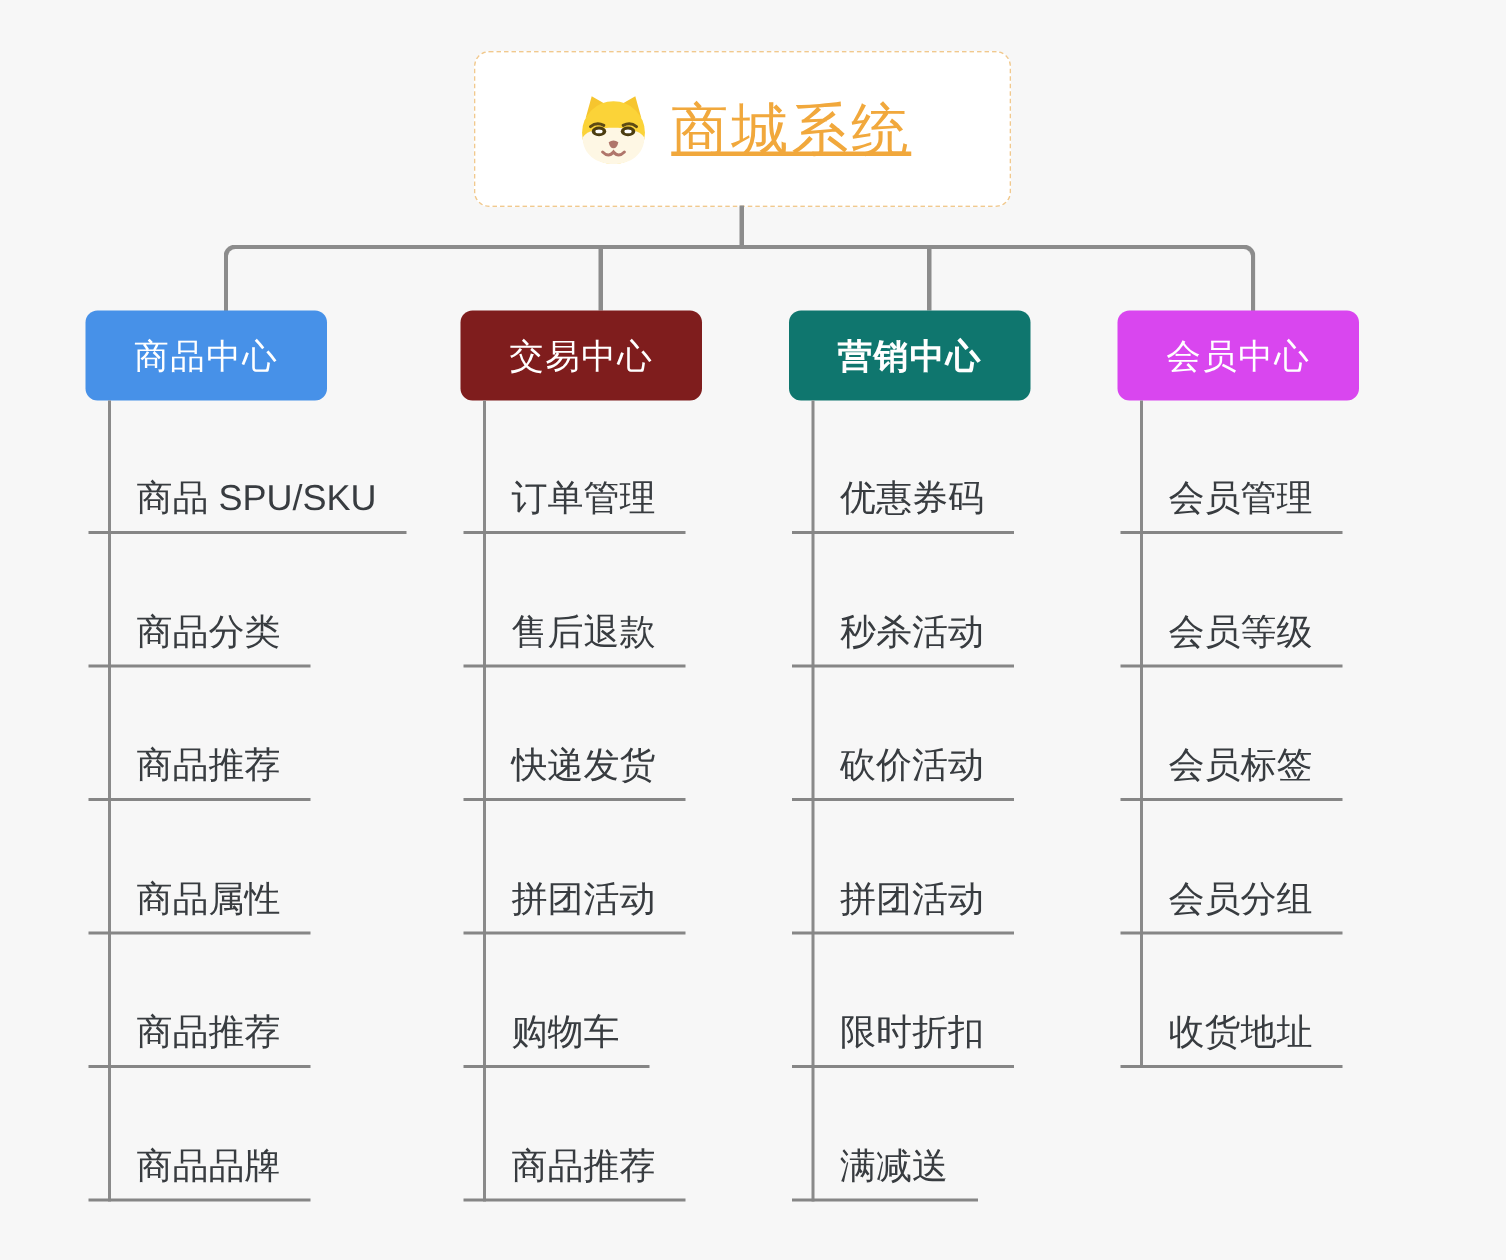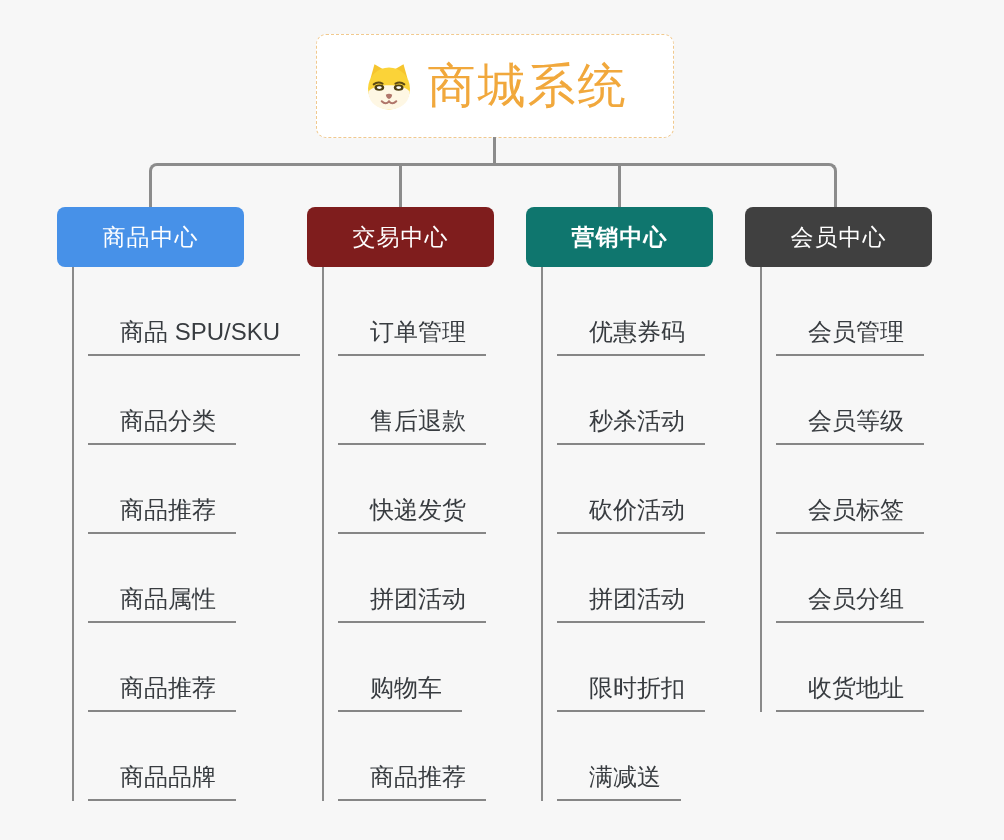--- a/index.html
+++ b/index.html
@@ -19,23 +19,24 @@
     position:absolute;left:316px;top:34px;
     width:358px;height:104px;
     background:#ffffff;
     border:1px dashed #f1c98e;
     border-radius:10px;
     box-sizing:border-box;
     display:flex;align-items:center;justify-content:center;
     gap:13px;
   }
   .root-title{
-    font-size:48px;
+    font-size:38px;
     letter-spacing:2px;
     color:#f1a83c;
+    text-decoration:underline;
   }
   .root-icon{width:52px;height:50px;flex:0 0 auto;}
 
   
   .stem{
     position:absolute;left:493px;top:137px;
     width:3px;height:28px;background:#8c8c8c;
   }
   .rail{
     position:absolute;left:149px;top:163px;
@@ -57,40 +58,40 @@
   .column{
     position:absolute;top:207px;
     width:250px;
   }
   .col-0{left:57px;}
   .col-1{left:307px;}
   .col-2{left:526px;}
   .col-3{left:745px;}
 
   .branch-node{
-    width:187px;height:60px;
+    width:161px;height:60px;
     border-radius:8px;
     display:flex;align-items:center;justify-content:center;
     font-size:23px;color:#ffffff;
     letter-spacing:1px;
     cursor:default;
   }
 
   .leaves{
     position:relative;
     margin:0;padding:0;list-style:none;
   }
   .leaves::before{            
     content:"";
     position:absolute;left:15px;top:0;bottom:0;
     width:2px;background:#8a8a8a;
   }
   .leaf{
     position:relative;
-    margin-left:31px;
+    margin-left:2px;
     height:89px;
     box-sizing:border-box;
     width:fit-content;
     min-width:120px;
     padding:0 20px 6px 32px;
     display:flex;align-items:flex-end;
     border-bottom:2px solid #868686;
     font-size:24px;color:#383c40;
     white-space:nowrap;
   }
@@ -155,21 +156,21 @@
       <li class="leaf">优惠券码</li>
       <li class="leaf">秒杀活动</li>
       <li class="leaf">砍价活动</li>
       <li class="leaf">拼团活动</li>
       <li class="leaf">限时折扣</li>
       <li class="leaf">满减送</li>
     </ul>
   </div>
 
   <div class="column col-3">
-    <div class="branch-node" style="background: #404040;">会员中心</div>
+    <div class="branch-node" style="background: #d946ef;">会员中心</div>
     <ul class="leaves">
       <li class="leaf">会员管理</li>
       <li class="leaf">会员等级</li>
       <li class="leaf">会员标签</li>
       <li class="leaf">会员分组</li>
       <li class="leaf">收货地址</li>
     </ul>
   </div>
 
 </div>

